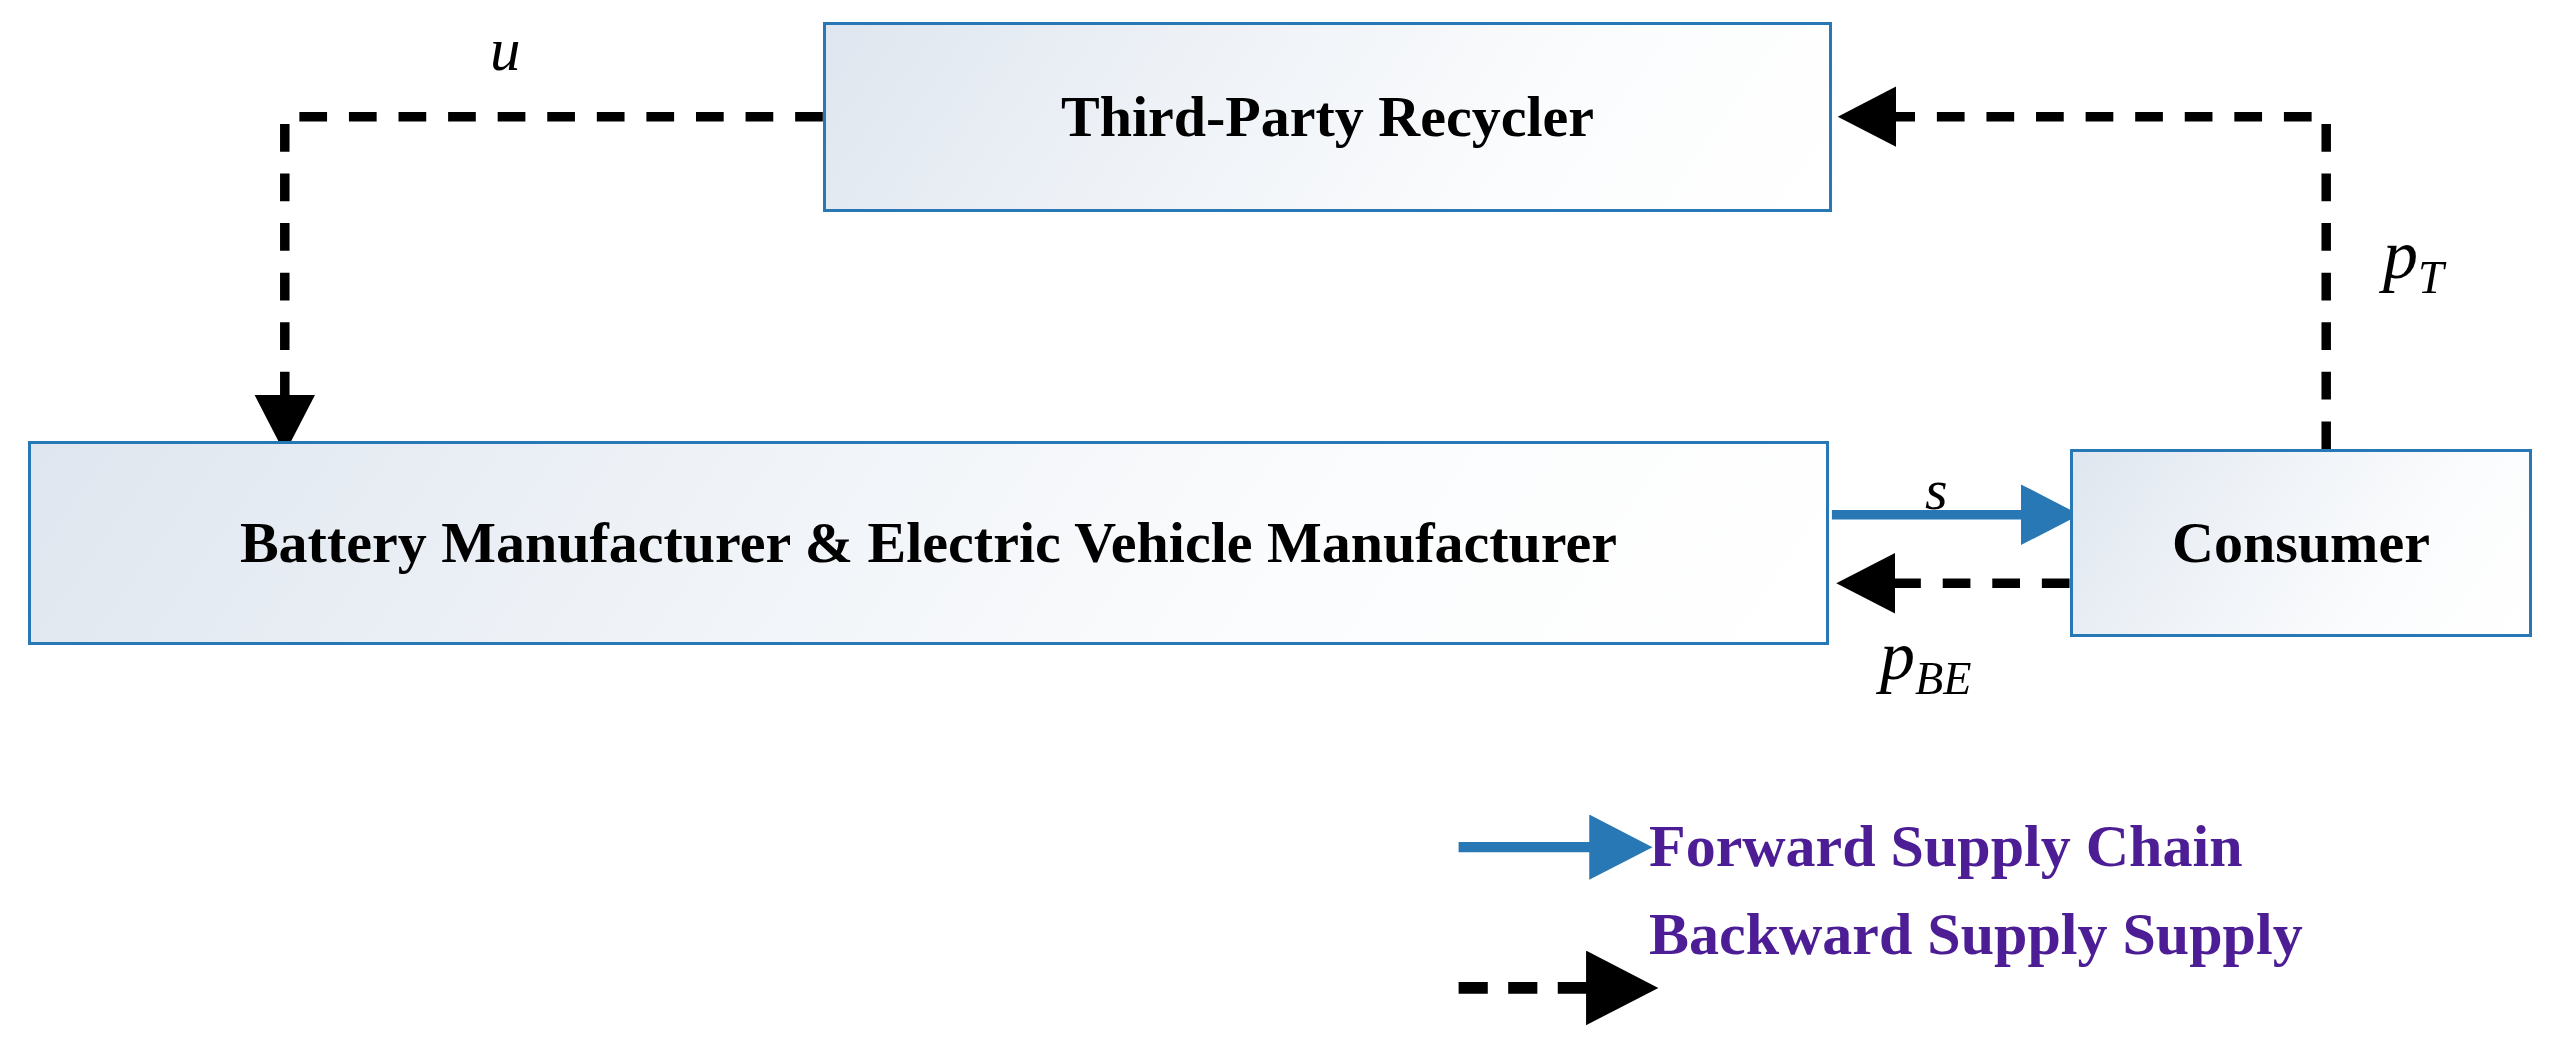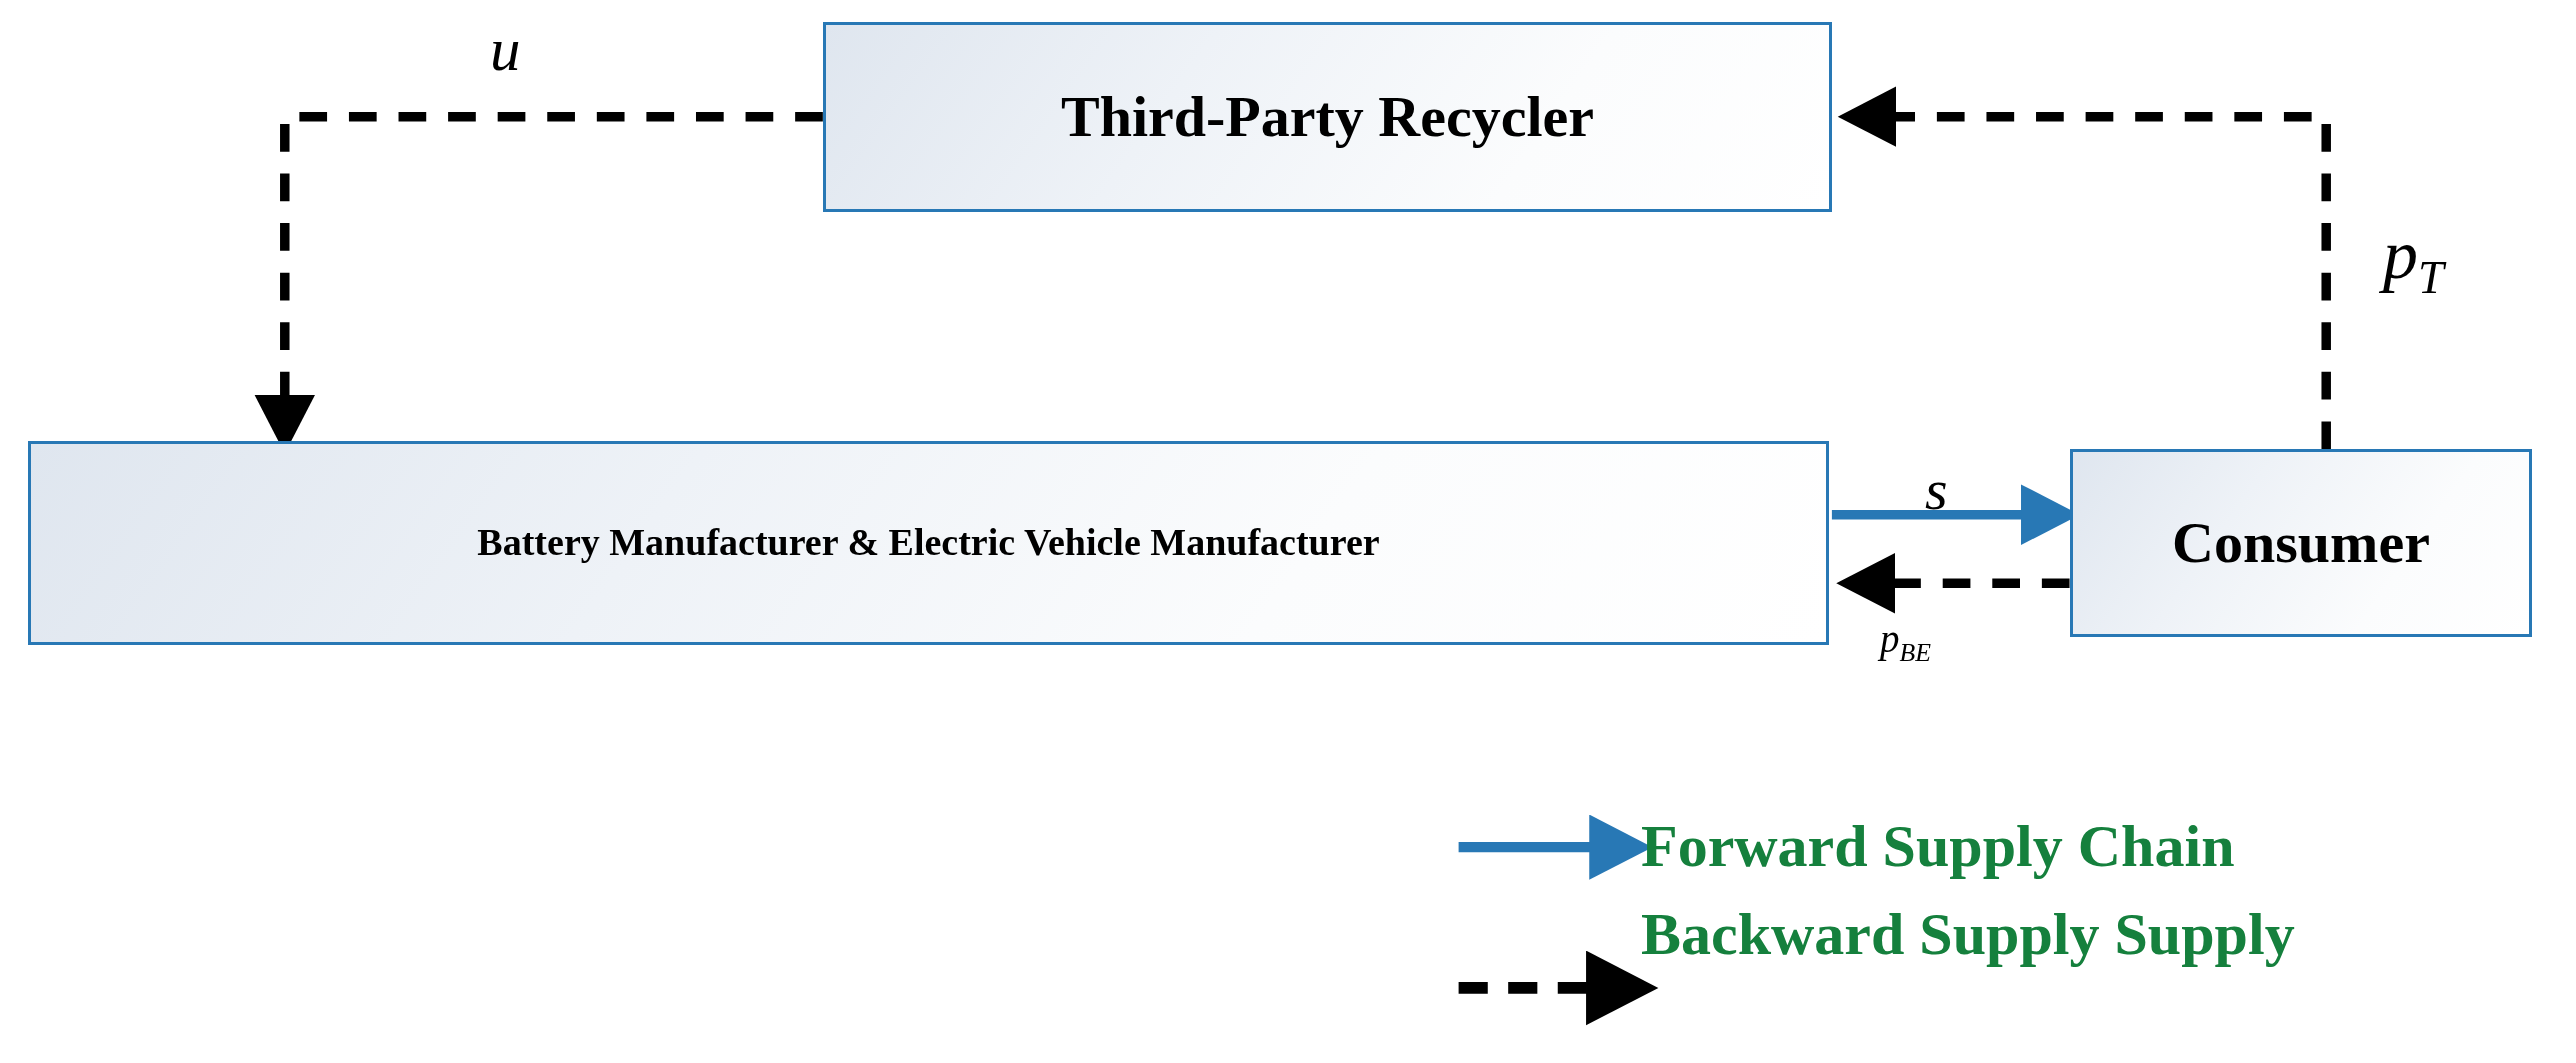--- a/index.html
+++ b/index.html
@@ -37,21 +37,21 @@
     top: 22px;
     width: 1009px;
     height: 190px;
     font-size: 58px;
   }
   #node-manufacturer {
     left: 28px;
     top: 441px;
     width: 1801px;
     height: 204px;
-    font-size: 38px;
+    font-size: 58px;
     padding: 4px 51px;
   }
   #node-consumer {
     left: 2070px;
     top: 449px;
     width: 462px;
     height: 188px;
     font-size: 58px;
   }
 
@@ -77,21 +77,21 @@
     font-size: 70px;
   }
   #label-s {
     left: 1925px;
     top: 456px;
     font-size: 58px;
   }
   #label-pbe {
     left: 1880px;
     top: 616px;
-    font-size: 39px;
+    font-size: 70px;
   }
 
   svg#lines {
     position: absolute;
     left: 0;
     top: 0;
     width: 2576px;
     height: 1063px;
     pointer-events: none;
   }
@@ -108,22 +108,23 @@
     height: 88px;
   }
   .legend-sym {
     width: 190px;
     flex: 0 0 190px;
     height: 44px;
   }
   .legend-text {
     font-size: 60px;
     font-weight: bold;
-    color: #15803d;
+    color: #4c1d95;
     white-space: nowrap;
+    margin-left: 8px;
   }
 </style>
 </head>
 <body>
 
 <div id="canvas">
 
   <svg id="lines" viewBox="0 0 3532 1458">
     <defs>
       <marker id="arrow-black" markerWidth="7" markerHeight="7" refX="2.2" refY="3.2" orient="auto">

